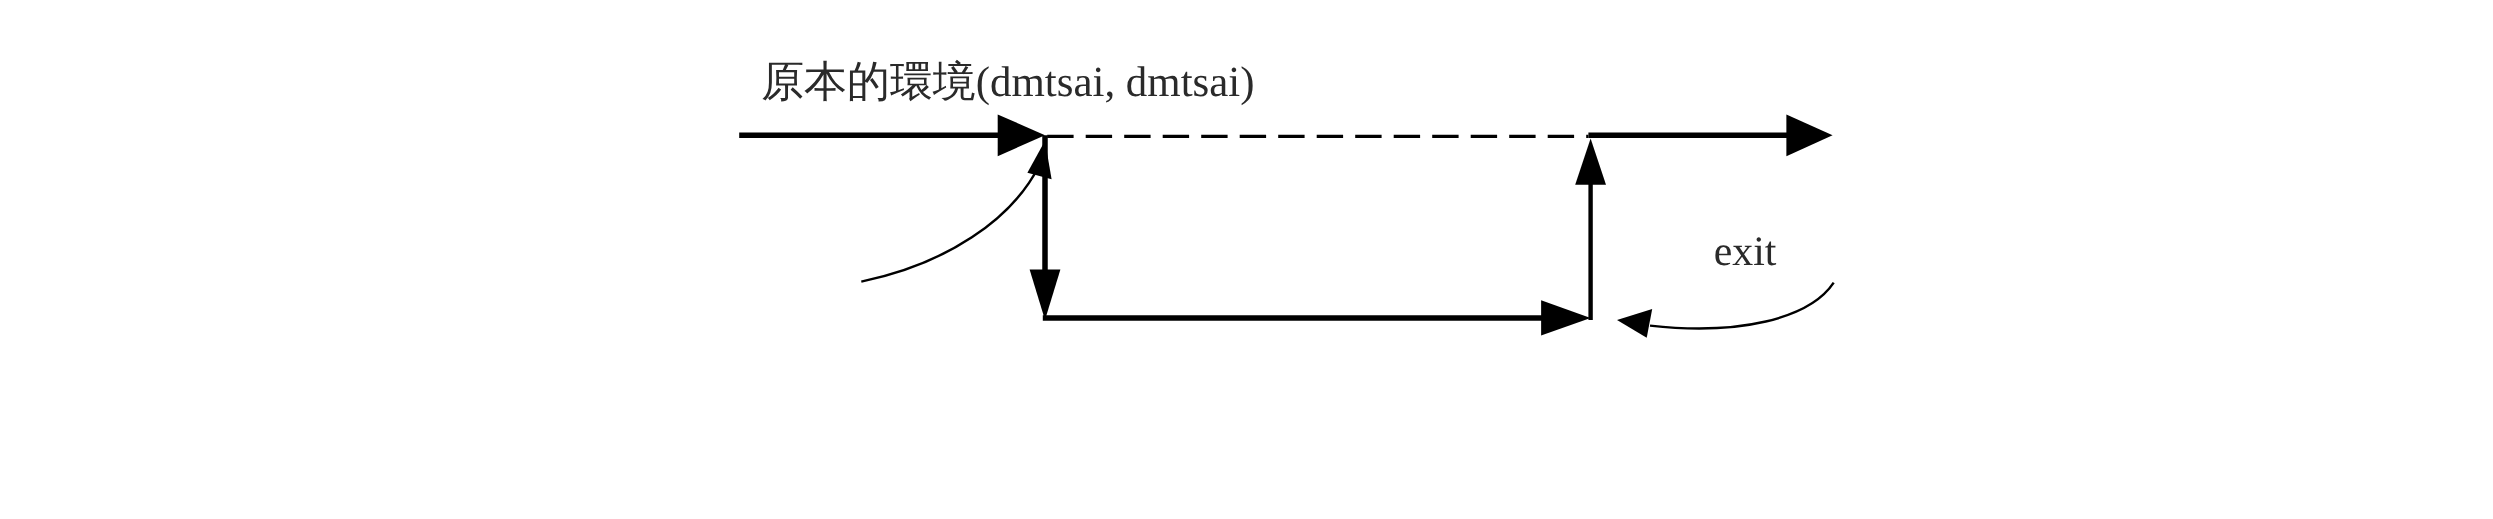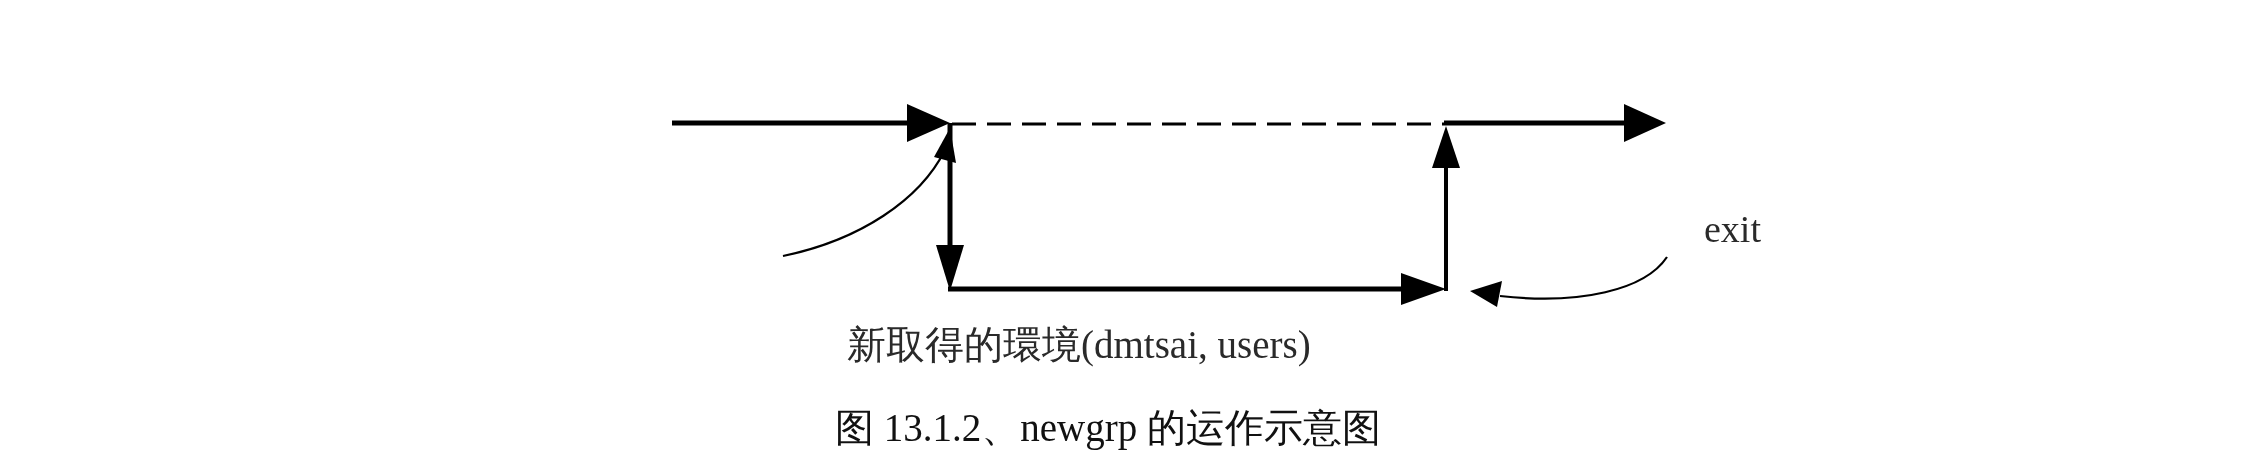--- a/index.html
+++ b/index.html
@@ -8,21 +8,21 @@
     .label {
       position: absolute;
       white-space: nowrap;
       font-family: "Liberation Serif", "DejaVu Serif", serif;
       color: #2a2a2a;
       line-height: 1;
     }
     .top-label { left: 692px; top: 55px; font-size: 39px; }
     .bottom-label { left: 847px; top: 325px; font-size: 39px; }
     .newgrp-label { left: 531px; top: 238px; font-size: 37px; }
-    .exit-label { left: 1704px; top: 210px; font-size: 38px; }
+    .exit-label { left: 1558px; top: 210px; font-size: 38px; }
     .caption { left: 835px; top: 408px; font-size: 39px; color: #111111; }
   </style>
 </head>
 <body>
 
 <div class="canvas">
   <svg width="2266" height="472" viewBox="0 0 2266 472" xmlns="http://www.w3.org/2000/svg">
     <defs>
       <marker id="arrowBig" markerWidth="10" markerHeight="10" refX="9.5" refY="5" orient="auto" markerUnits="userSpaceOnUse" viewBox="0 0 10 10">
         <path d="M0,0 L10,5 L0,10 z" fill="#000"></path>
@@ -60,16 +60,15 @@
       <path d="M783,256 C860,240 920,200 945,150" fill="none" stroke="#000" stroke-width="2.2"></path>
       <polygon points="934,157 950,128 956,163" fill="#000"></polygon>
     </g>
 
     <g>
       <path d="M1667,257 C1645,290 1580,305 1500,296" fill="none" stroke="#000" stroke-width="2.2"></path>
       <polygon points="1470,291 1502,281 1497,307" fill="#000"></polygon>
     </g>
   </svg>
 
+  <div class="label top-label">原本的環境(dmtsai, dmtsai)</div>
   <div class="label exit-label">exit</div>
-  <div class="label bottom-label">新取得的環境(dmtsai, users)</div>
-  <div class="label caption">图 13.1.2、newgrp  的运作示意图</div>
 </div>
 
 </body></html>

